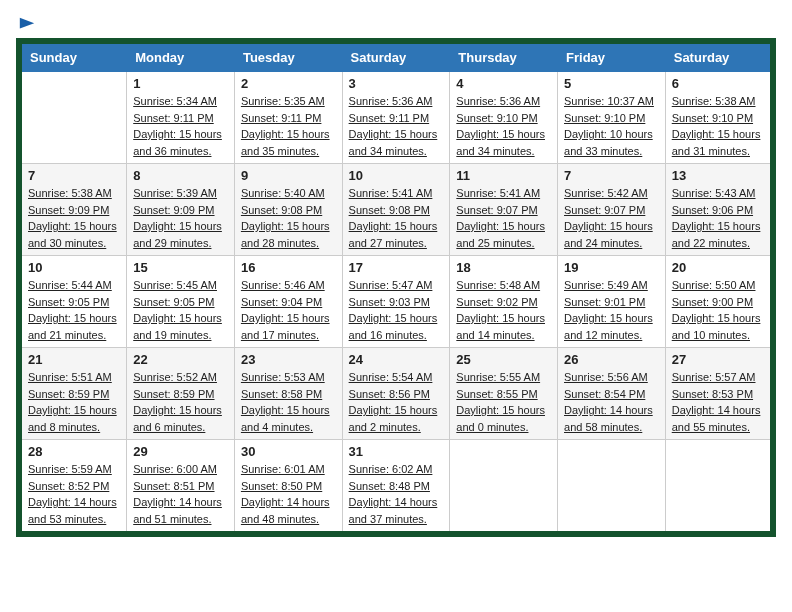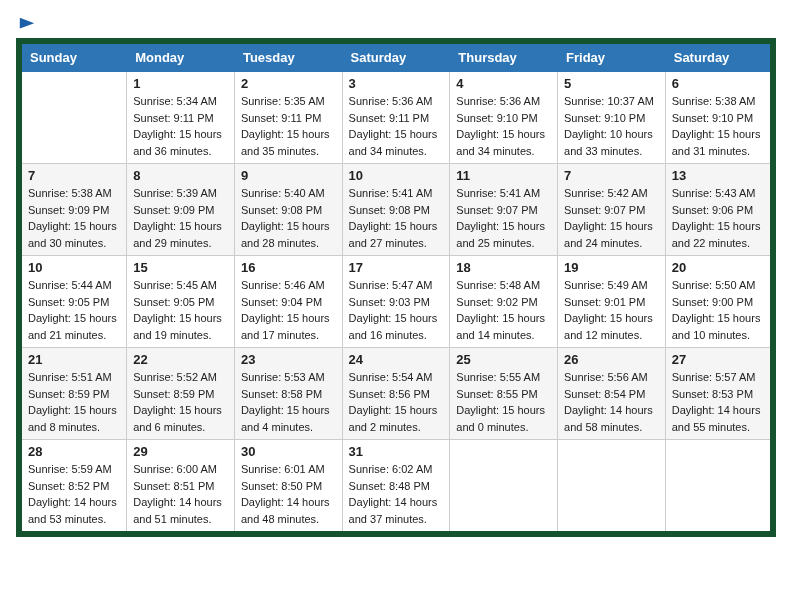--- a/index.html
+++ b/index.html
@@ -71,20 +71,21 @@
       width: calc(100% / 7);
     }
     .day-number {
       font-size: 13px;
       font-weight: bold;
       margin-bottom: 2px;
       display: block;
     }
     .day-info {
       line-height: 1.5;
+      text-decoration: underline;
     }
     .empty-cell {
       background: #f9f9f9;
     }
     tr:nth-child(even) td {
       background-color: #f5f5f5;
     }
     tr:nth-child(odd) td {
       background-color: #ffffff;
     }

